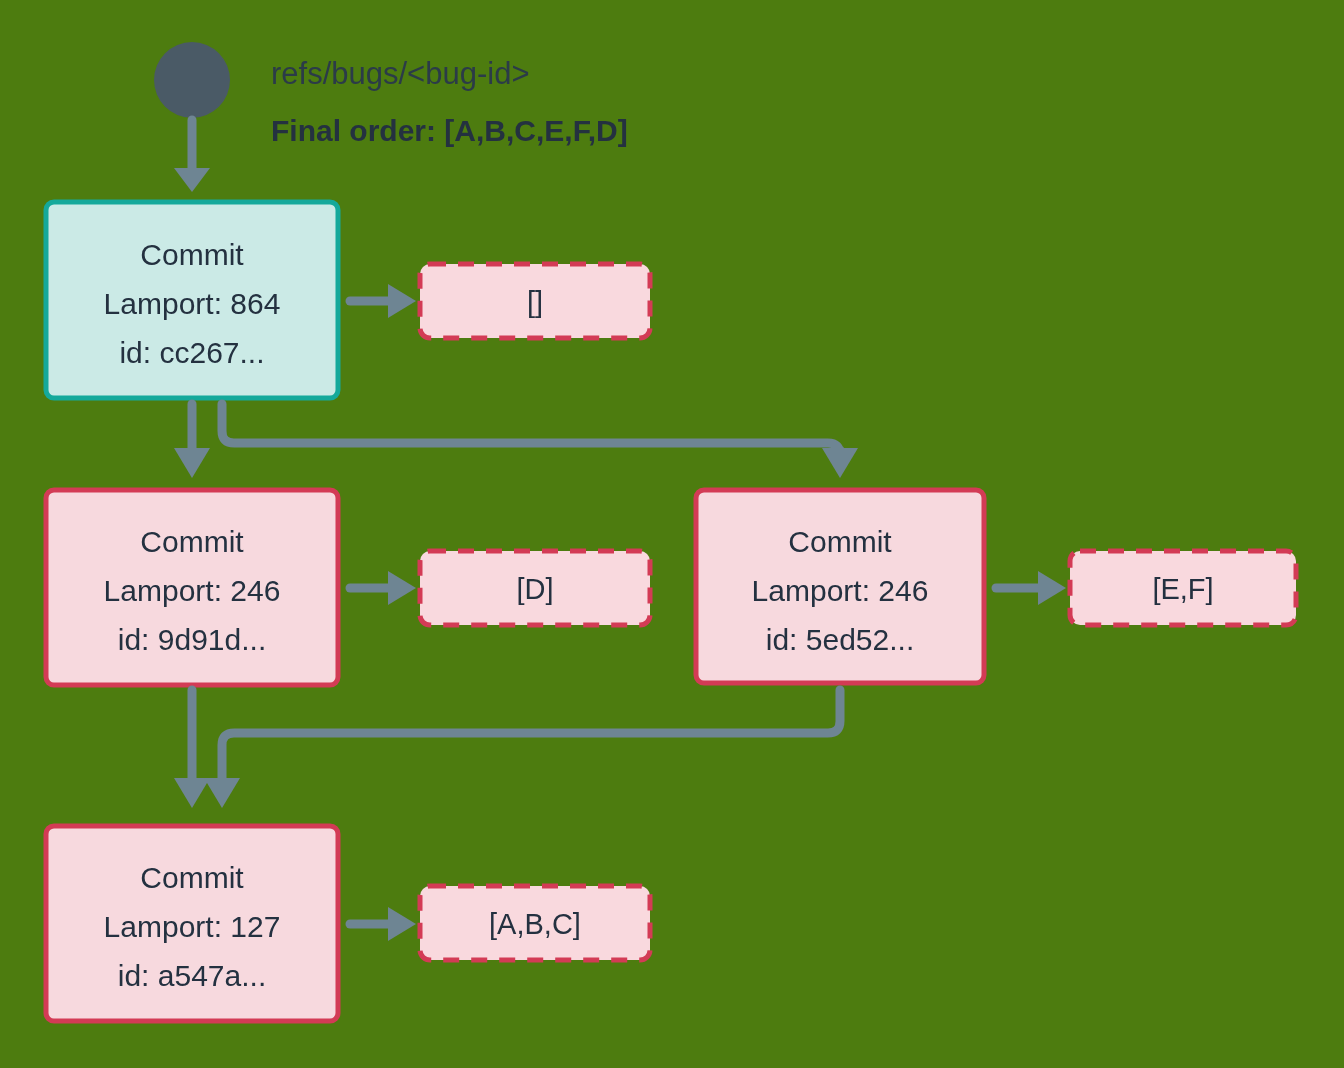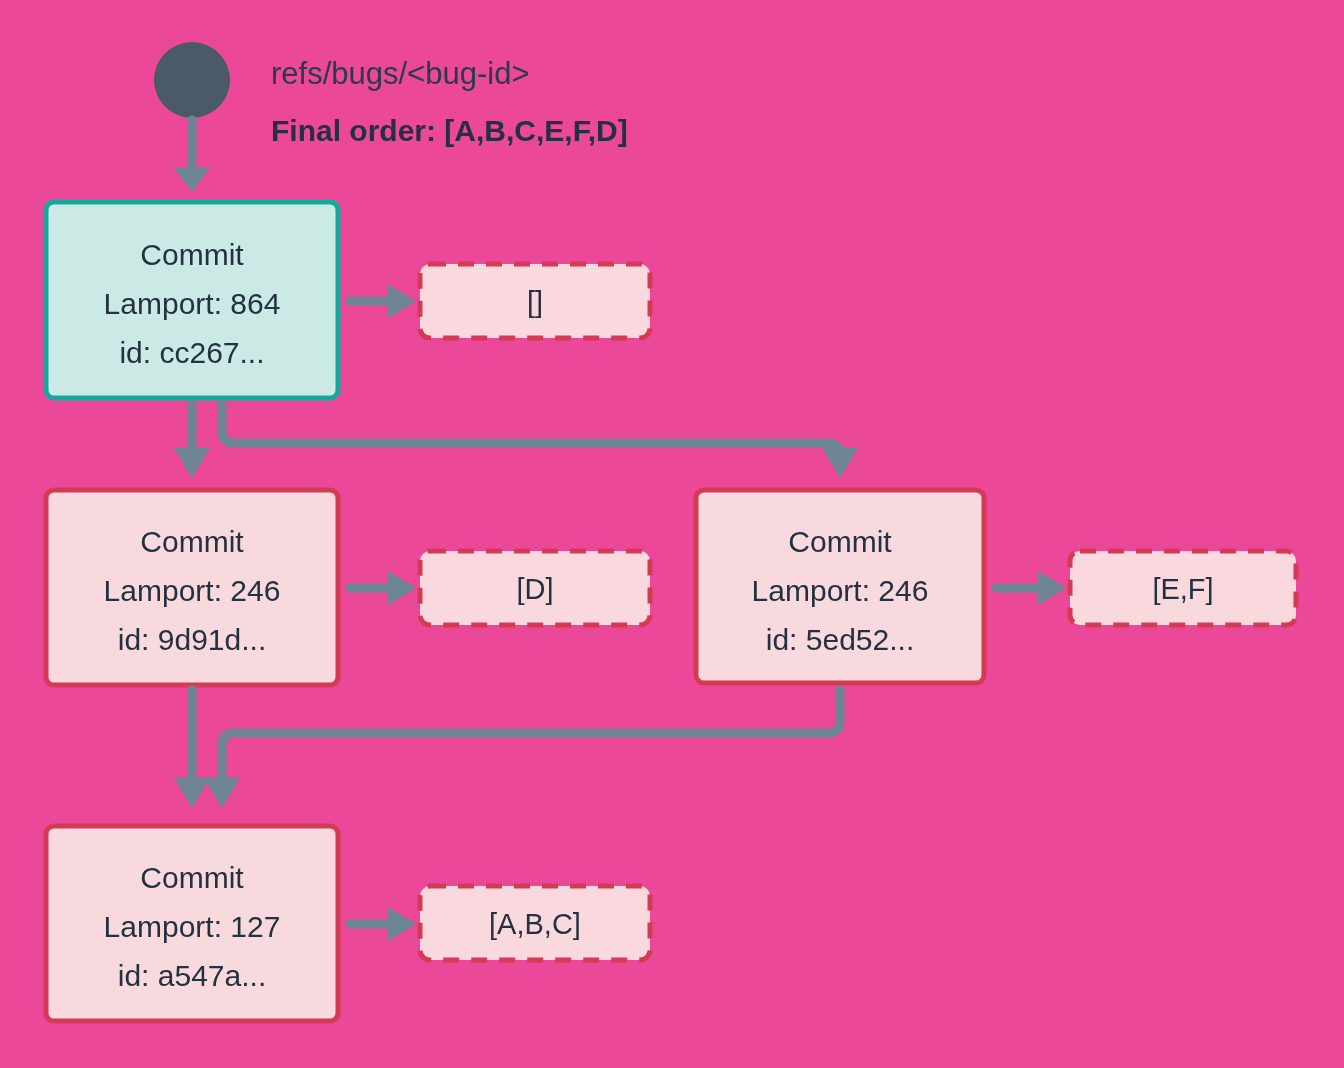--- a/index.html
+++ b/index.html
@@ -10,21 +10,21 @@
   body {
     width: 1344px;
     height: 1068px;
     font-family: "Liberation Sans", sans-serif;
     overflow: hidden;
   }
   #diagram-root {
     position: relative;
     width: 1344px;
     height: 1068px;
-    background: #ec4899;
+    background: #4d7c0f;
   }
   svg.canvas {
     position: absolute;
     left: 0;
     top: 0;
     width: 1344px;
     height: 1068px;
     display: block;
   }
   .node-label {

